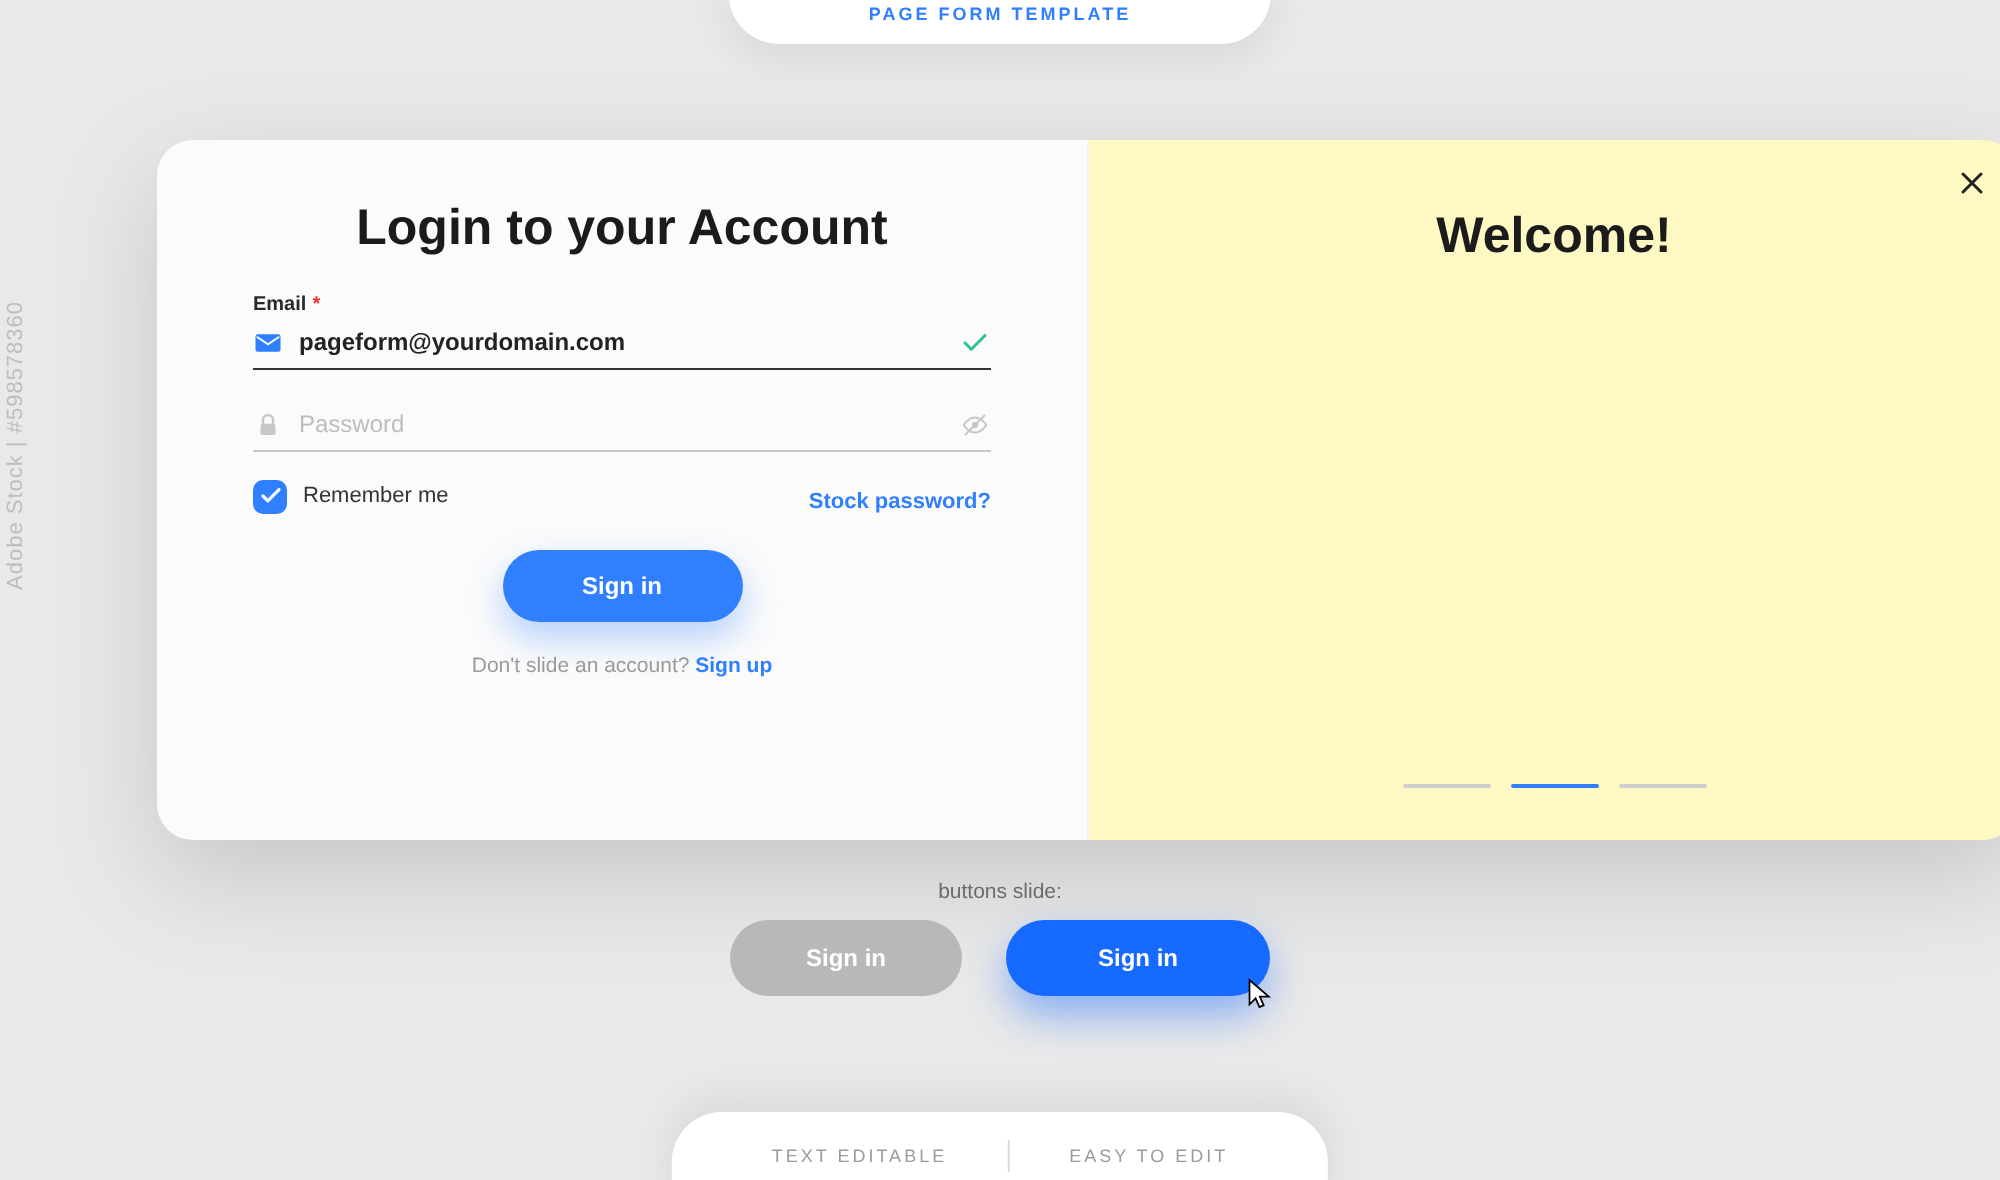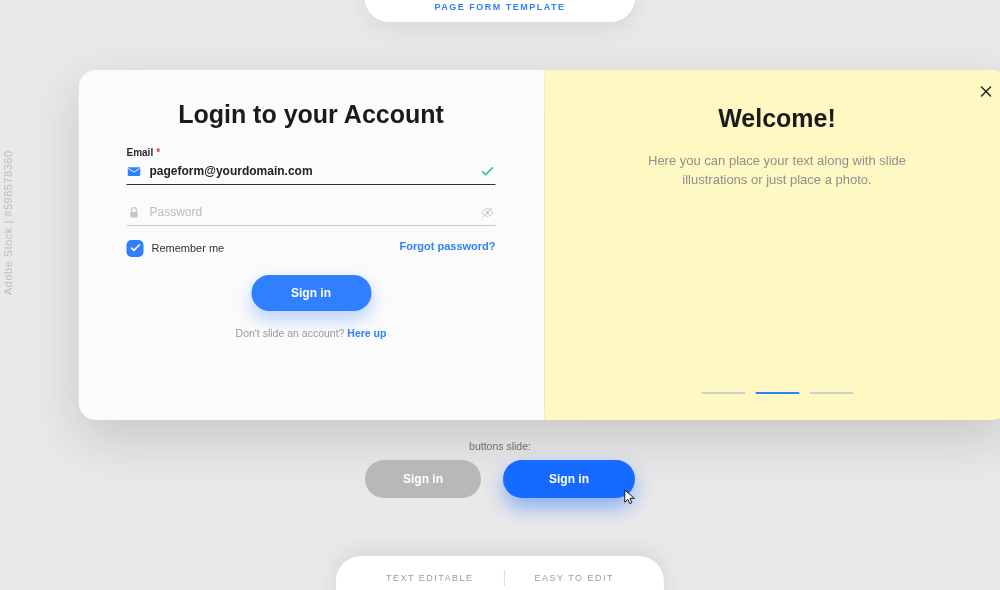--- a/index.html
+++ b/index.html
@@ -94,21 +94,21 @@
   color: #222;
   outline: none;
 }
 .field-row input::placeholder { color: #bdbdbd; font-weight: 500; }
 .icon-slot { width: 15px; height: 15px; display: flex; align-items: center; justify-content: center; }
 .icon-slot svg { width: 100%; height: 100%; }
 .icon-slot.end { width: 16px; }
 .opt-row {
   display: flex;
   justify-content: space-between;
-  align-items: flex-start;
+  align-items: flex-end;
   margin: 12px 0 18px;
 }
 .remember {
   display: flex;
   align-items: center;
   gap: 8px;
 }
 .checkbox {
   width: 17px;
   height: 17px;
@@ -269,38 +269,37 @@
 
     <div class="opt-row">
       <div class="remember">
         <div class="checkbox">
           <svg viewBox="0 0 12 10">
               <path d="M1 5l3 3 7-7" stroke="#fff" stroke-width="2" fill="none" stroke-linecap="round" stroke-linejoin="round"></path>
             </svg>
         </div>
         <span class="remember-label">Remember me</span>
       </div>
-      <span class="forgot">Forgot password?</span>
+      <span class="forgot">Stock password?</span>
     </div>
 
     <button class="btn-primary">Sign in</button>
 
     <div class="signup-row">
-      <span>Don't slide an account? </span><span class="signup-link">Here up</span>
+      <span>Don't slide an account? </span><span class="signup-link">Sign up</span>
     </div>
   </div>
 
   <div class="panel right">
     <div class="close">
       <svg viewBox="0 0 20 20">
           <path d="M4 4l12 12M16 4L4 16" stroke="#222" stroke-width="2" stroke-linecap="round"></path>
         </svg>
     </div>
     <h1 class="title" style="margin-top:4px">Welcome!</h1>
-    <p class="subtitle">Here you can place your text along with slide illustrations or just place a photo.</p>
     <div class="pager">
       <span></span>
       <span class="active"></span>
       <span></span>
     </div>
   </div>
 </div>
 
 <div class="states-label">buttons slide:</div>
 <div class="states-row">

